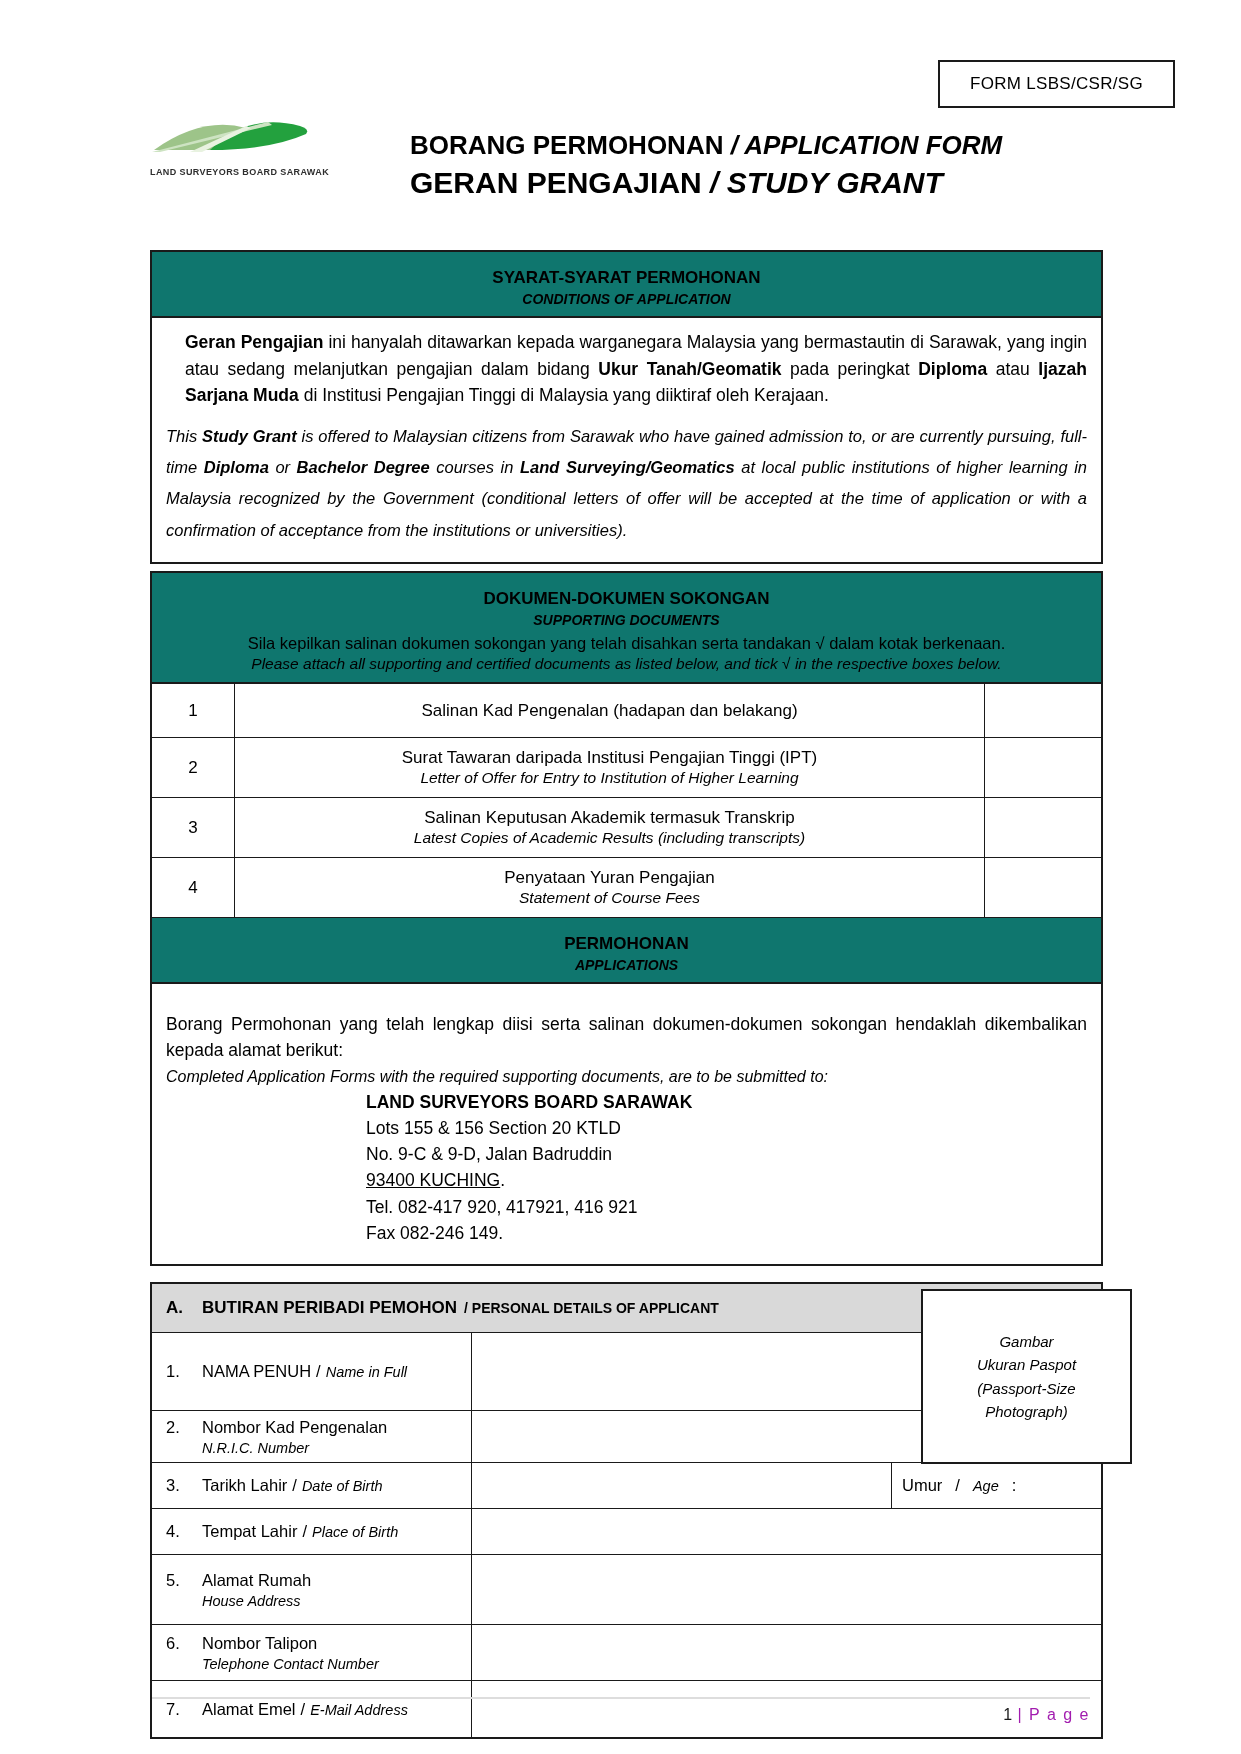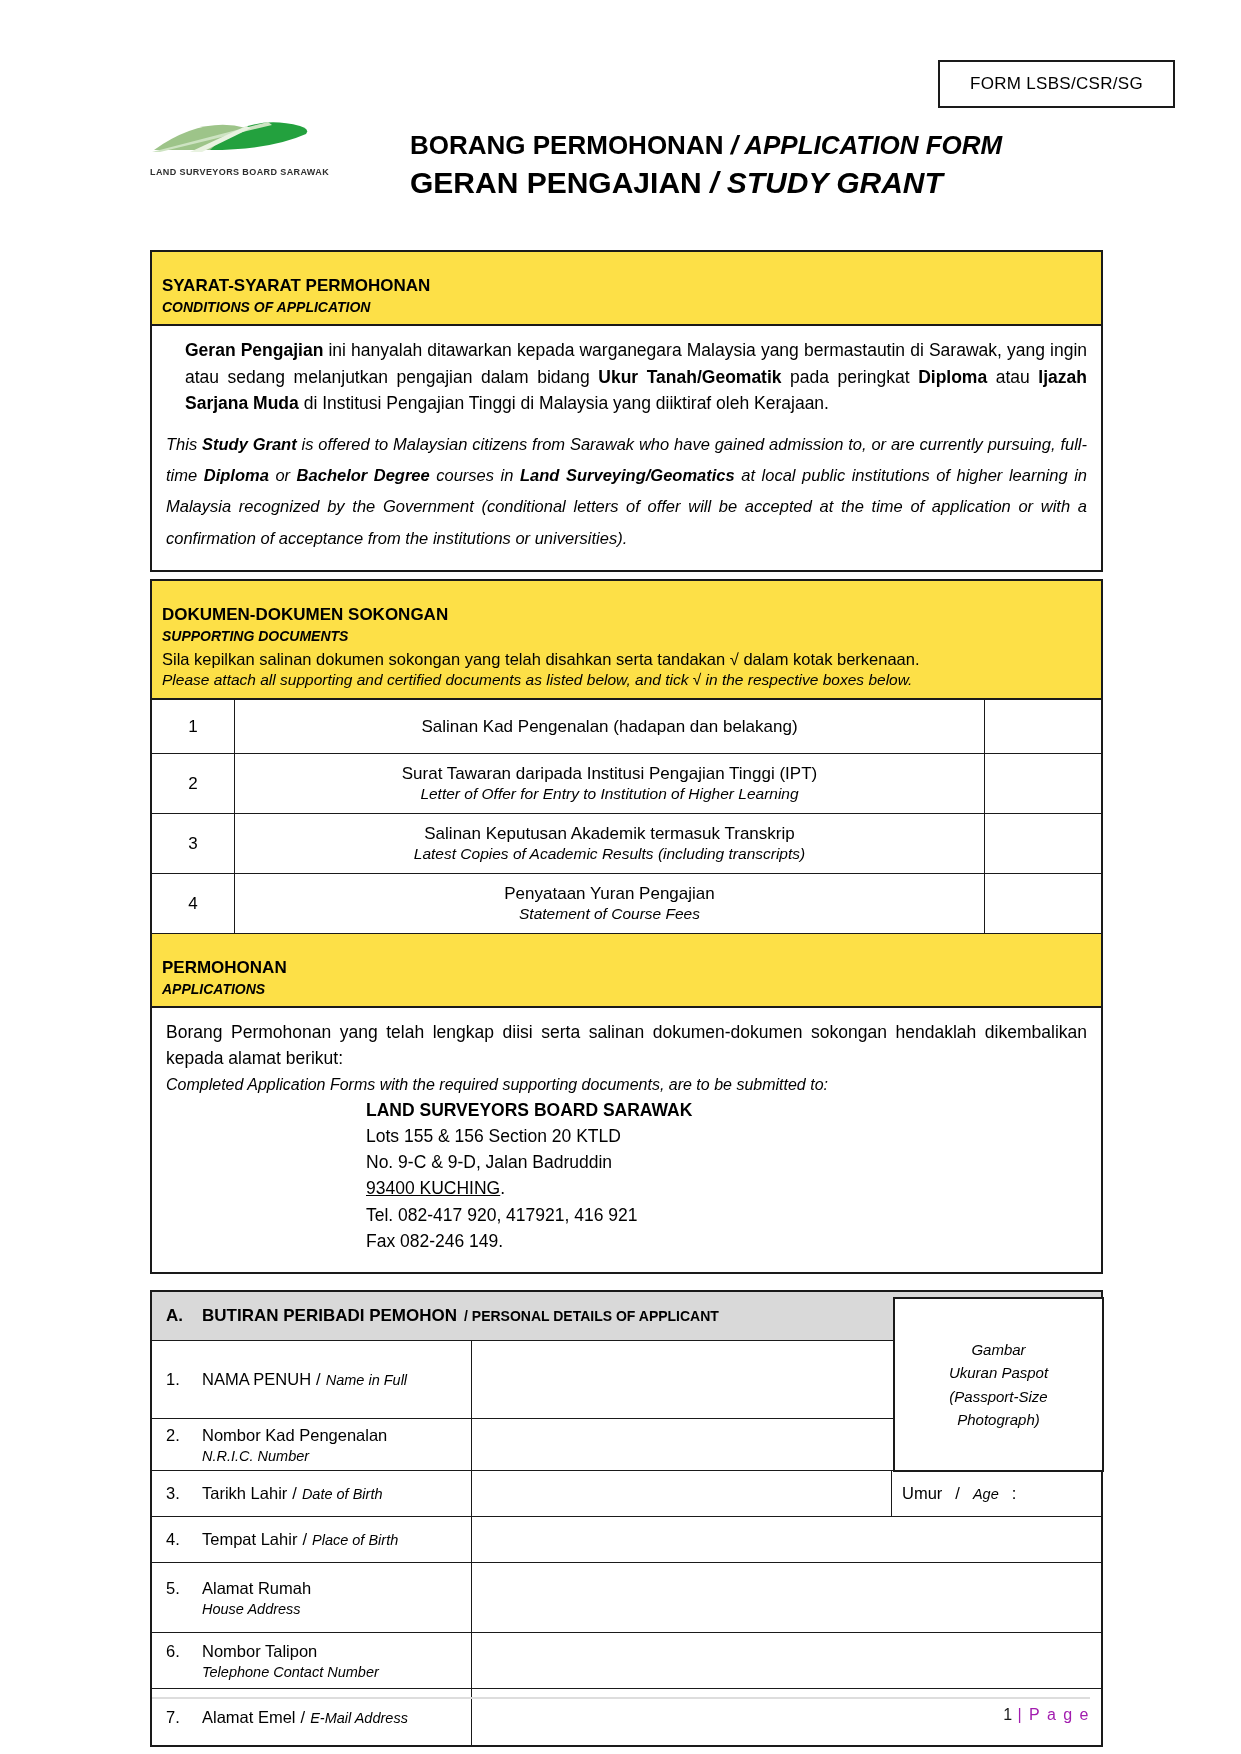--- a/index.html
+++ b/index.html
@@ -12,40 +12,40 @@
   .logo-wrap{position:absolute;left:150px;top:112px;width:172px;text-align:center;}
   .logo-caption{font-size:9px;font-weight:bold;color:#2e2e2e;letter-spacing:.4px;margin-top:1px;white-space:nowrap;}
   .titles{position:absolute;left:410px;top:130px;}
   .title-line1{font-size:26px;font-weight:bold;white-space:nowrap;}
   .title-line2{font-size:30px;font-weight:bold;margin-top:5px;white-space:nowrap;}
   .title-it{font-style:italic;}
 
   .main{position:absolute;left:150px;top:250px;width:953px;}
   .box{border:2px solid #1a1a1a;background:#fff;box-sizing:border-box;}
 
-  .band{background:#fde047;text-align:left;padding:24px 10px 9px;border-bottom:2px solid #1a1a1a;}
+  .band{background:#0f766e;text-align:center;padding:16px 10px 9px;border-bottom:2px solid #1a1a1a;}
   .band-ms{font-size:17px;font-weight:bold;}
   .band-en{font-size:14px;font-weight:bold;font-style:italic;margin-top:3px;}
   .band-note-ms{font-size:16.5px;margin-top:6px;}
   .band-note-en{font-size:15.5px;font-style:italic;margin-top:2px;}
 
   .cond-body{padding:11px 14px 16px;}
   .p-ms{font-size:17.5px;line-height:1.52;text-align:justify;margin-left:19px;}
   .p-en{font-size:16.5px;font-style:italic;line-height:1.9;text-align:justify;margin-top:12px;}
 
   .box2{margin-top:7px;}
   .doc-row{display:flex;border-bottom:1.5px solid #1a1a1a;min-height:54px;box-sizing:border-box;}
   .doc-no{width:83px;border-right:1.5px solid #1a1a1a;display:flex;align-items:center;justify-content:center;font-size:17px;box-sizing:border-box;}
   .doc-desc{flex:1;padding:10px 12px;display:flex;flex-direction:column;justify-content:center;box-sizing:border-box;text-align:center;}
   .doc-ms{font-size:17px;}
   .doc-en{font-size:15.5px;font-style:italic;margin-top:1px;}
   .doc-check{width:117px;border-left:1.5px solid #1a1a1a;box-sizing:border-box;cursor:pointer;}
 
   .apps-band{border-bottom:2px solid #1a1a1a;}
-  .apps-body{padding:11px 14px 18px;}
+  .apps-body{padding:11px 14px 18px;margin-top:16px;}
   .apps-ms{font-size:17.5px;line-height:1.5;text-align:justify;}
   .apps-en{font-size:16px;font-style:italic;margin-top:4px;}
   .address{margin:3px 0 0 200px;font-size:17.5px;line-height:1.5;}
   .addr-name{font-weight:bold;}
   .addr-city{text-decoration:underline;}
 
   
   .box3{margin-top:16px;position:relative;}
   .sec-head{background:#D9D9D9;height:49px;border-bottom:1.5px solid #1a1a1a;display:flex;align-items:center;
     padding:0 14px;box-sizing:border-box;font-weight:bold;}
@@ -59,21 +59,21 @@
   .a-line{display:flex;align-items:baseline;}
   .a-no{width:36px;flex:none;font-size:16.5px;}
   .a-ms{font-size:16.5px;}
   .a-en{font-size:14.5px;font-style:italic;}
   .a-en-block{margin-left:36px;margin-top:3px;}
   .sep{margin:0 5px;font-size:16.5px;}
   .a-value{flex:1;box-sizing:border-box;cursor:text;}
   .a-value.bordered{border-right:1.5px solid #1a1a1a;}
   .a-age{width:209px;box-sizing:border-box;display:flex;align-items:center;padding:0 10px;font-size:16.5px;gap:8px;}
   .h80{min-height:78px;} .h52{min-height:52px;} .h46{min-height:46px;} .h70{min-height:70px;} .h56{min-height:56px;}
-  .photo-box{position:absolute;left:741px;top:5px;width:211px;height:175px;background:#fff;border:2px solid #1a1a1a;
+  .photo-box{position:absolute;left:769px;top:5px;width:211px;height:175px;background:#fff;border:2px solid #1a1a1a;
     box-sizing:border-box;display:flex;flex-direction:column;align-items:center;justify-content:center;
     font-size:15px;font-style:italic;line-height:1.55;text-align:center;z-index:5;}
 
   
   .footer-line{position:absolute;left:152px;top:1697px;width:938px;height:2px;background:#DDDDDD;}
   .footer-text{position:absolute;left:150px;top:1706px;width:940px;text-align:right;font-size:16px;}
   .footer-num{color:#1a1a1a;letter-spacing:1px;}
   .footer-label{color:#a21caf;letter-spacing:1.5px;}
 </style>
 </head>

